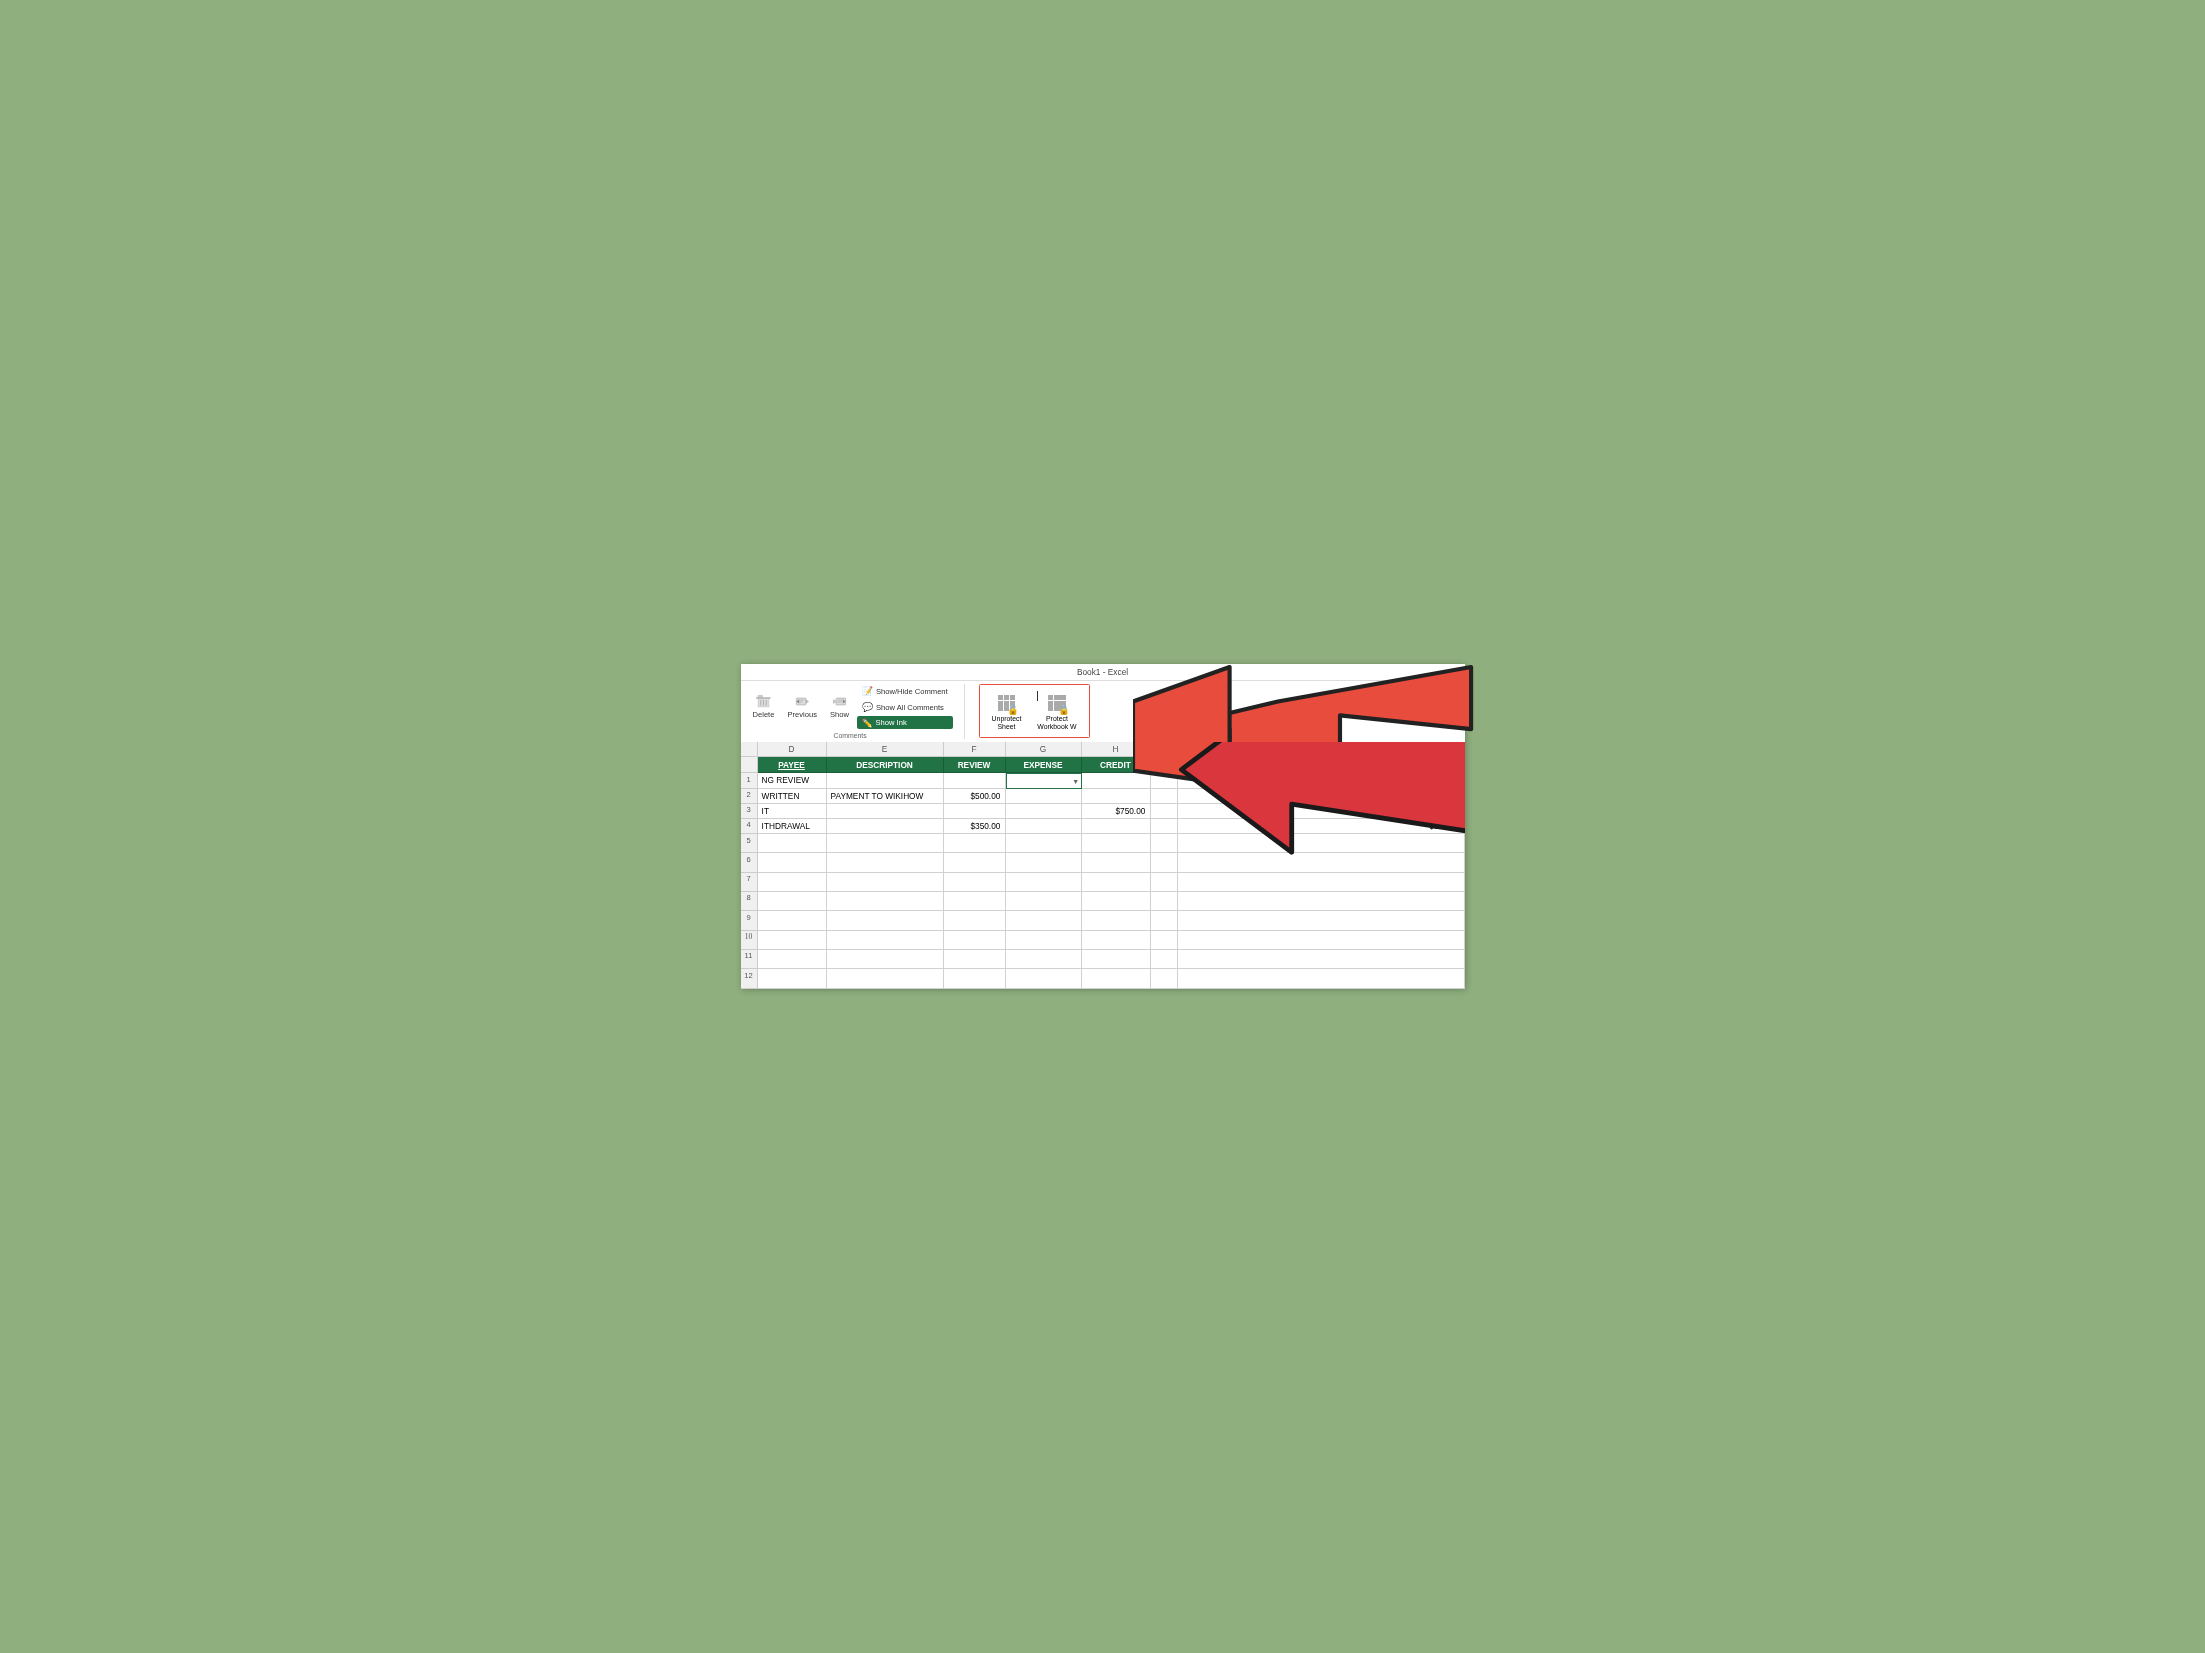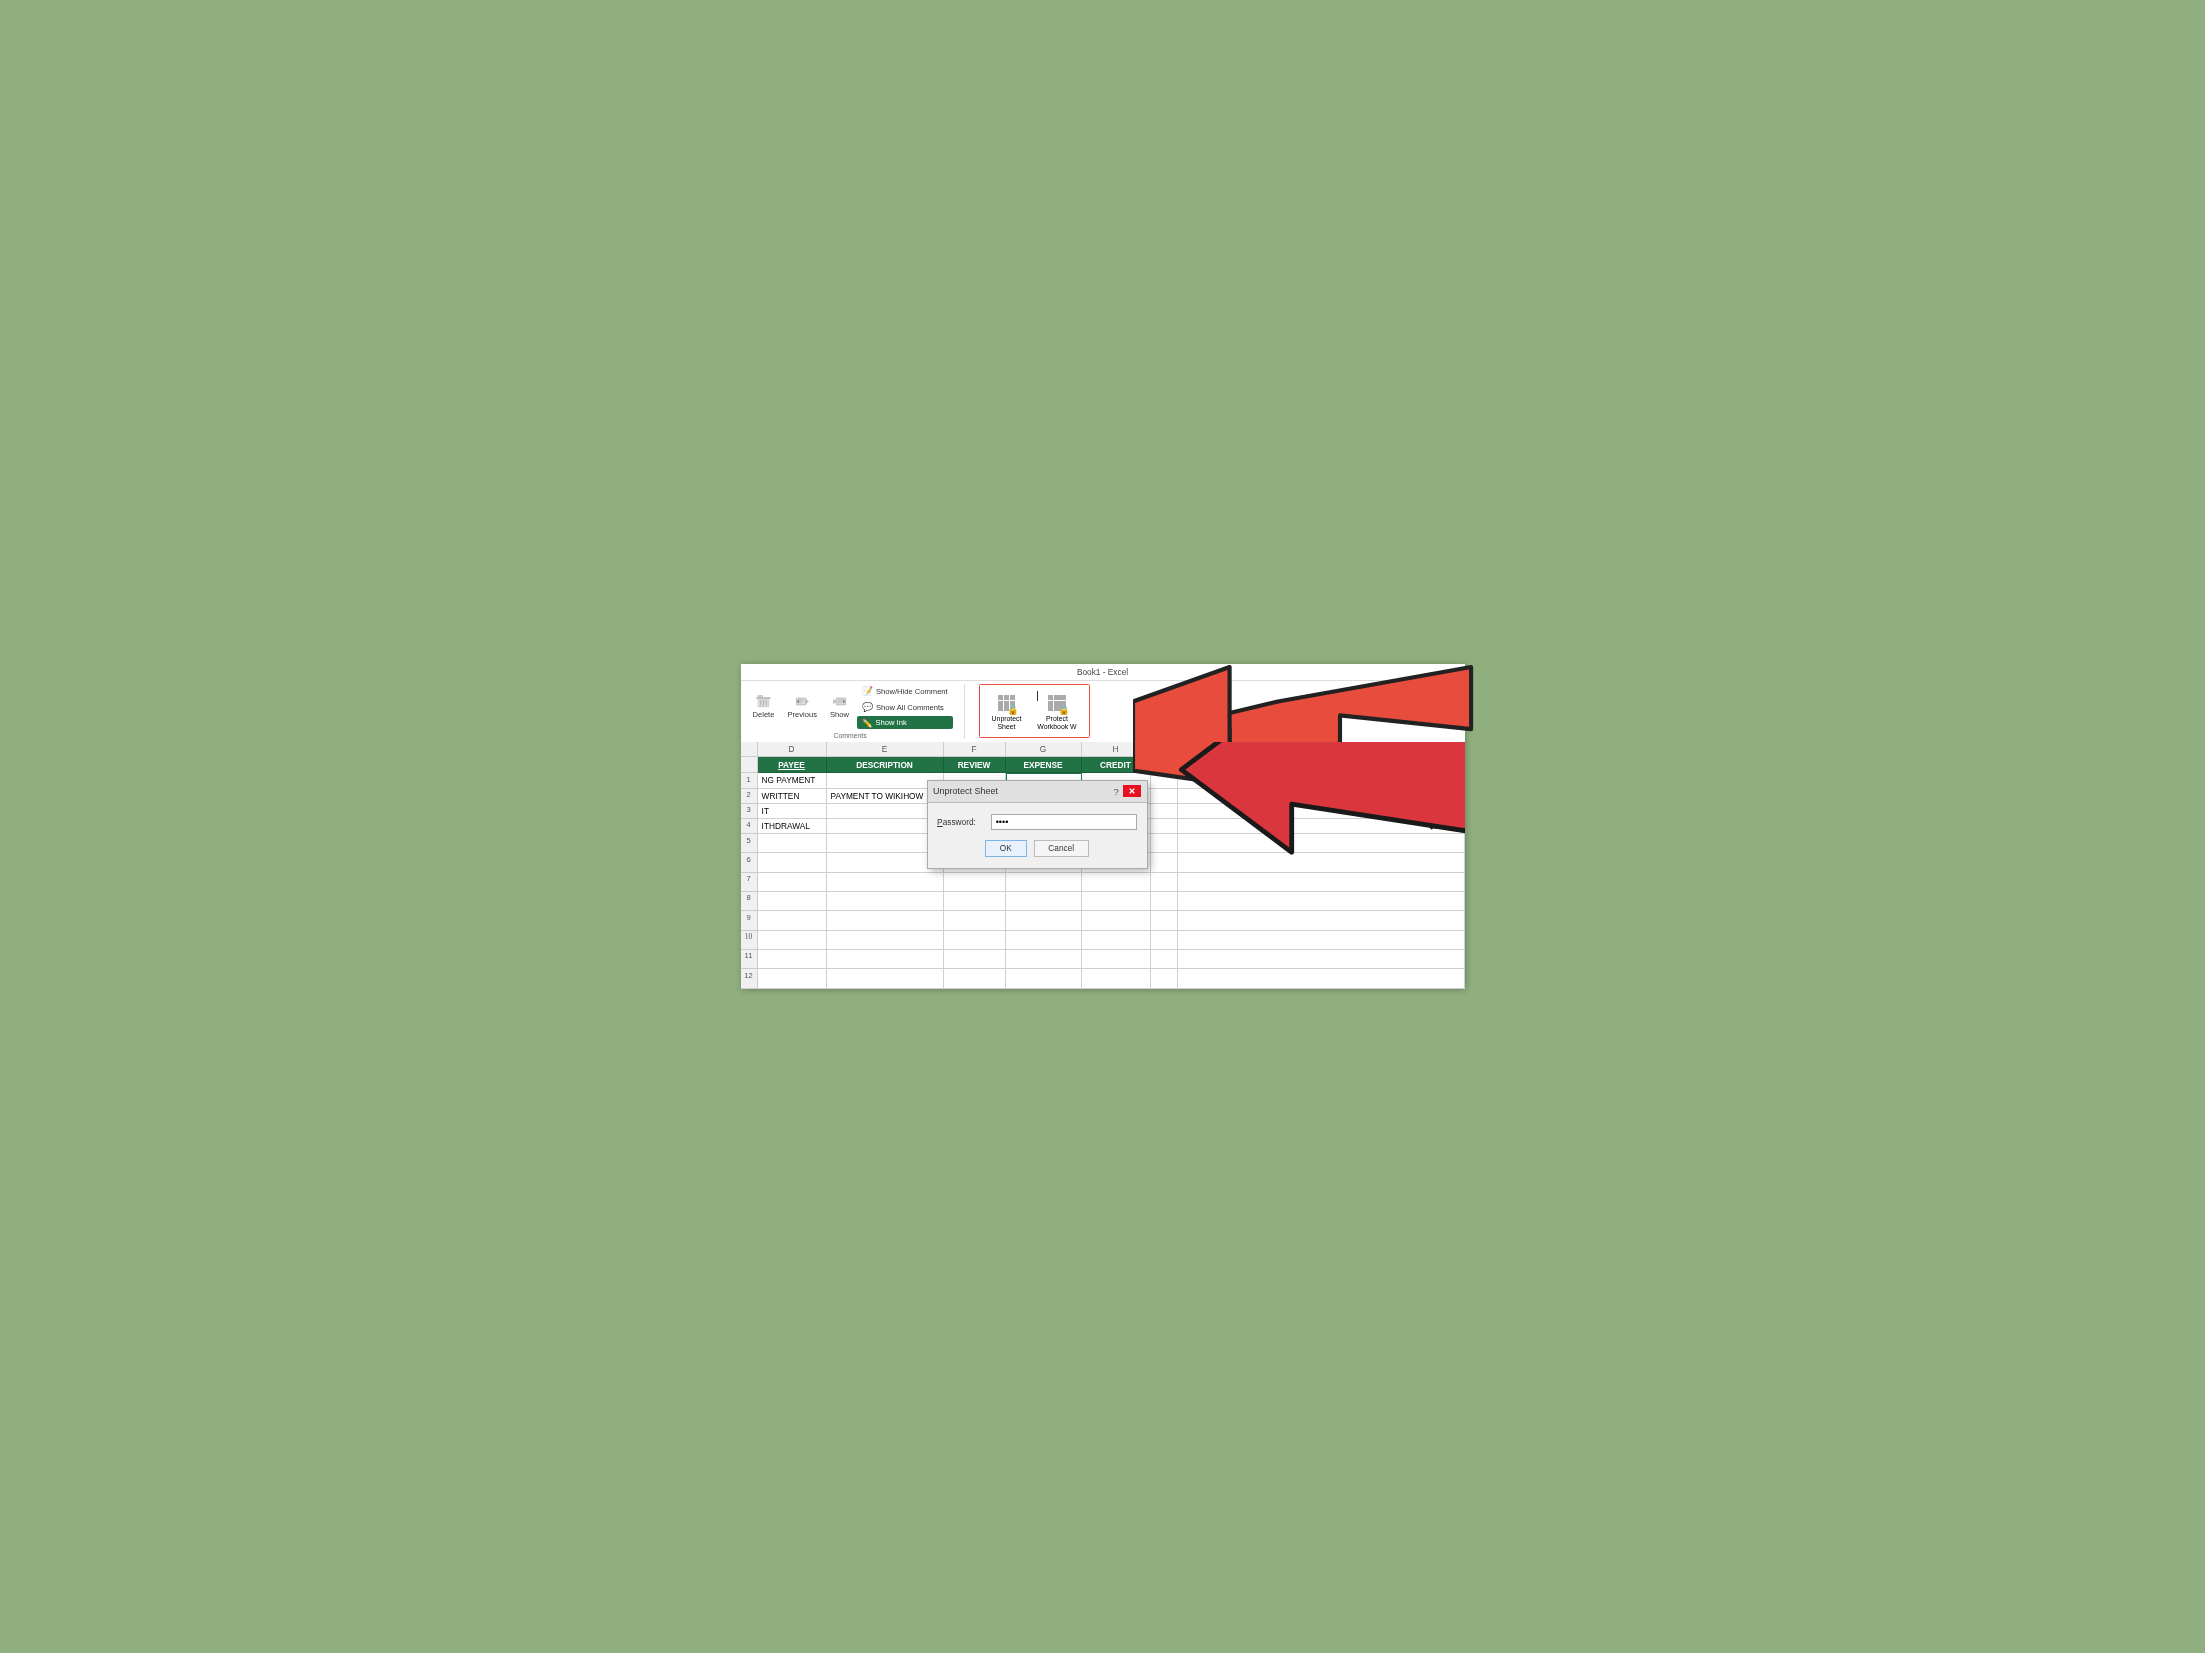--- a/index.html
+++ b/index.html
@@ -432,21 +432,21 @@
       <div class="sheet-header-cell" style="width:117px;">DESCRIPTION</div>
       <div class="sheet-header-cell" style="width:62px;">REVIEW</div>
       <div class="sheet-header-cell" style="width:76px;">EXPENSE</div>
       <div class="sheet-header-cell" style="width:69px;">CREDIT</div>
       <div class="sheet-header-cell" style="width:27.6px;">IN</div>
       <div class="sheet-header-cell" style="flex:1;">BALANCE</div>
     </div>
 
     <div style="display:flex;">
       <div class="sheet-row-num">1</div>
-      <div class="sheet-cell" style="width:69px;">NG PAYMENT</div>
+      <div class="sheet-cell" style="width:69px;">NG REVIEW</div>
       <div class="sheet-cell" style="width:117px;"></div>
       <div class="sheet-cell" style="width:62px;"></div>
       <div class="sheet-cell cell-selected" style="width:76px; position:relative;">
         <span style="position:absolute; right:1.4px; top:50%; transform:translateY(-50%); font-size:6.9px; color:#666;">▼</span>
       </div>
       <div class="sheet-cell" style="width:69px;"></div>
       <div class="sheet-cell" style="width:27.6px;"></div>
       <div class="sheet-cell" style="flex:1; text-align:right;">$1,000.00</div>
     </div>
 
@@ -557,41 +557,20 @@
       <div class="sheet-row-num">12</div>
       <div class="sheet-cell" style="width:69px;"></div>
       <div class="sheet-cell" style="width:117px;"></div>
       <div class="sheet-cell" style="width:62px;"></div>
       <div class="sheet-cell" style="width:76px;"></div>
       <div class="sheet-cell" style="width:69px;"></div>
       <div class="sheet-cell" style="width:27.6px;"></div>
       <div class="sheet-cell" style="flex:1;"></div>
     </div>
 
-    <div class="dialog-overlay">
-      <div class="dialog">
-        <div class="dialog-titlebar">
-          <span class="dialog-title-text">Unprotect Sheet</span>
-          <div class="dialog-controls">
-            <span class="dialog-help">?</span>
-            <button class="dialog-close">✕</button>
-          </div>
-        </div>
-        <div class="dialog-body">
-          <div class="dialog-row">
-            <label class="dialog-label"><u>P</u>assword:</label>
-            <input class="dialog-input" type="password" value="abcd" style="">
-          </div>
-          <div class="dialog-buttons">
-            <button class="dialog-btn ok-btn">OK</button>
-            <button class="dialog-btn">Cancel</button>
-          </div>
-        </div>
-      </div>
-    </div>
 
     <div style="position:absolute; top:-76px; right:-6.9px; width:331px; height:221px; pointer-events:none; z-index:300; overflow:visible;">
       <svg width="331" height="221" viewBox="0 0 480 320">
 
         <polygon points="
           60,150
           220,30
           220,100
           480,60
           480,240

